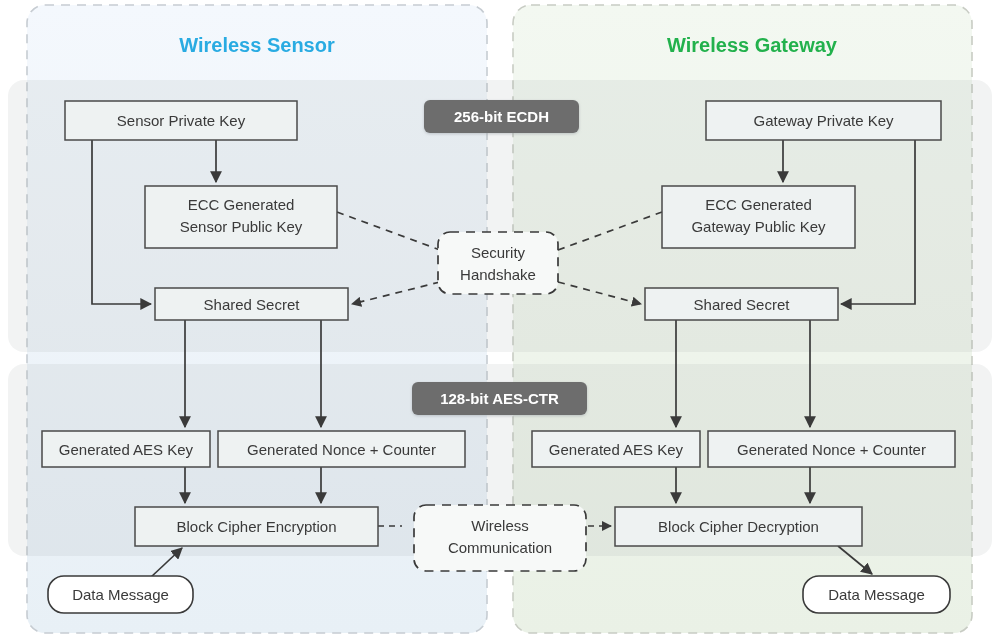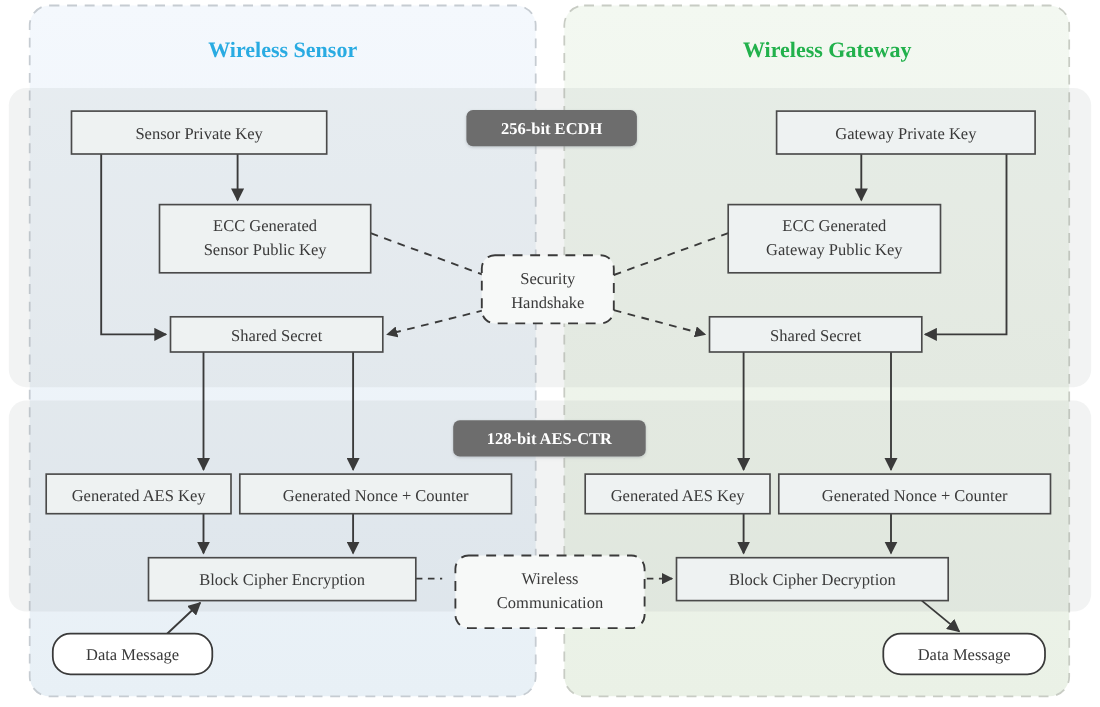--- a/index.html
+++ b/index.html
@@ -1,18 +1,18 @@
 <!DOCTYPE html>
 <html><head>
 <meta charset="utf-8">
 <style>
   html,body{margin:0;padding:0;background:#ffffff;}
   body{width:1000px;height:643px;position:relative;overflow:hidden;
        font-family:"Liberation Sans","DejaVu Sans",sans-serif;}
-  #stage{position:absolute;left:0;top:0;width:1000px;height:453px;font-family:Liberation Serif, serif;}
+  #stage{position:absolute;left:0;top:0;width:1000px;height:453px;}
   svg#canvas{position:absolute;left:0;top:0;width:1000px;height:643px;}
   .boxLabel{font-size:15px;fill:#3a3a3a;}
   .panelTitle{font-size:20px;font-weight:bold;}
   .badgeText{font-size:15px;font-weight:bold;fill:#ffffff;}
   .dashNodeText{font-size:15px;fill:#3a3a3a;}
 </style>
 </head>
 <body>
 
 <div id="stage">

